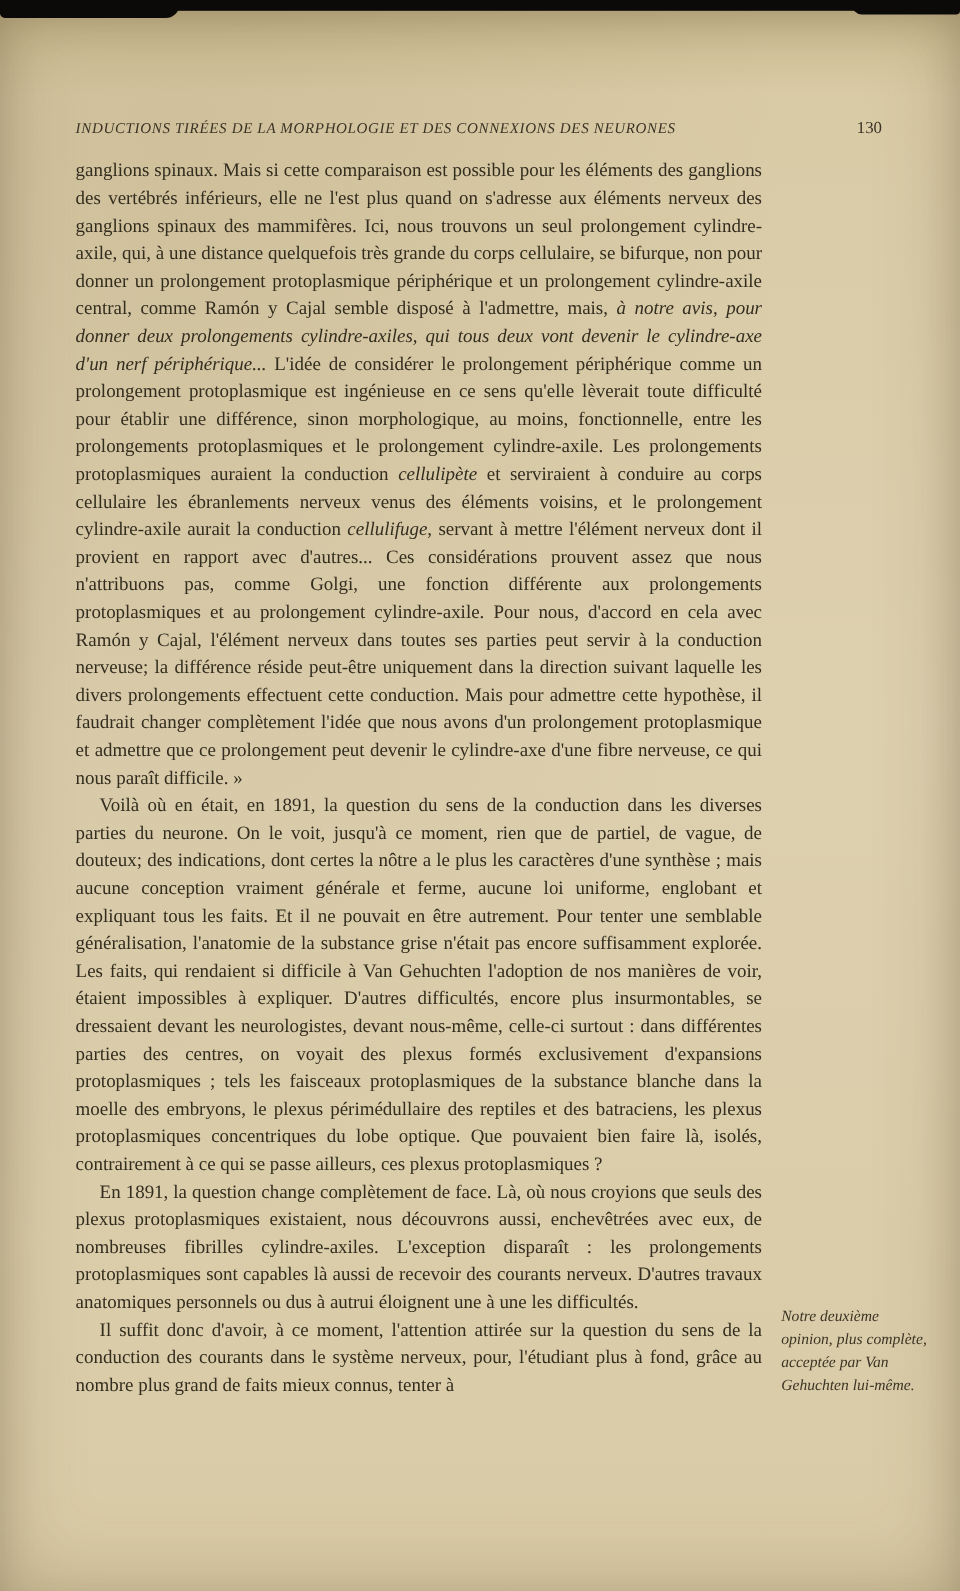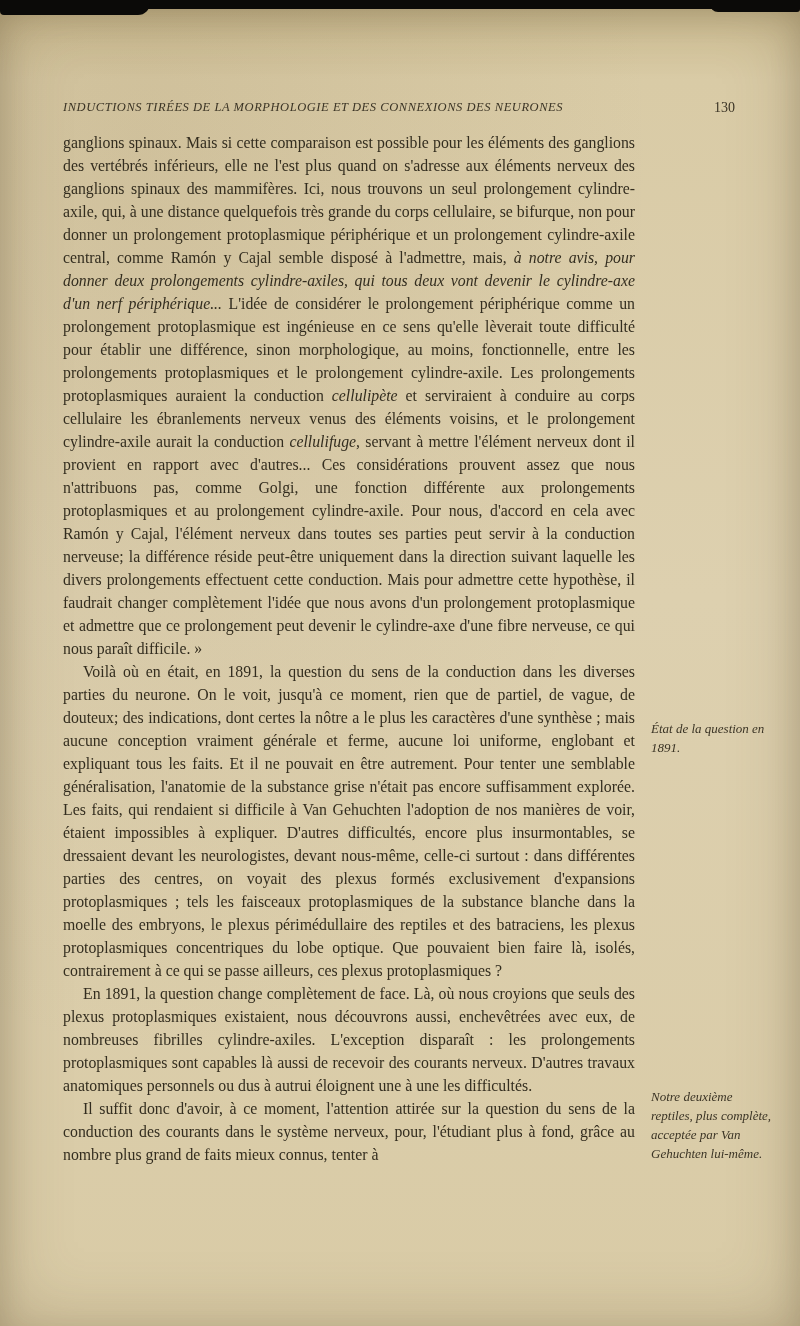--- a/index.html
+++ b/index.html
@@ -71,15 +71,14 @@
     <span class="page-number">130</span>
   </div>
 
   <div class="main-text">
       <p class="para"><span>ganglions spinaux. Mais si cette comparaison est possible pour les éléments des ganglions des vertébrés inférieurs, elle ne l'est plus quand on s'adresse aux éléments nerveux des ganglions spinaux des mammifères. Ici, nous trouvons un seul prolongement cylindre-axile, qui, à une distance quelquefois très grande du corps cellulaire, se bifurque, non pour donner un prolongement protoplasmique périphérique et un prolongement cylindre-axile central, comme Ramón y Cajal semble disposé à l'admettre, mais, </span><i>à notre avis, pour donner deux prolongements cylindre-axiles, qui tous deux vont devenir le cylindre-axe d'un nerf périphérique...</i><span> L'idée de considérer le prolongement périphérique comme un prolongement protoplasmique est ingénieuse en ce sens qu'elle lèverait toute difficulté pour établir une différence, sinon morphologique, au moins, fonctionnelle, entre les prolongements protoplasmiques et le prolongement cylindre-axile. Les prolongements protoplasmiques auraient la conduction </span><i>cellulipète</i><span> et serviraient à conduire au corps cellulaire les ébranlements nerveux venus des éléments voisins, et le prolongement cylindre-axile aurait la conduction </span><i>cellulifuge,</i><span> servant à mettre l'élément nerveux dont il provient en rapport avec d'autres... Ces considérations prouvent assez que nous n'attribuons pas, comme Golgi, une fonction différente aux prolongements protoplasmiques et au prolongement cylindre-axile. Pour nous, d'accord en cela avec Ramón y Cajal, l'élément nerveux dans toutes ses parties peut servir à la conduction nerveuse; la différence réside peut-être uniquement dans la direction suivant laquelle les divers prolongements effectuent cette conduction. Mais pour admettre cette hypothèse, il faudrait changer complètement l'idée que nous avons d'un prolongement protoplasmique et admettre que ce prolongement peut devenir le cylindre-axe d'une fibre nerveuse, ce qui nous paraît difficile. »</span></p>
       <p class="para indent"><span>Voilà où en était, en 1891, la question du sens de la conduction dans les diverses parties du neurone. On le voit, jusqu'à ce moment, rien que de partiel, de vague, de douteux; des indications, dont certes la nôtre a le plus les caractères d'une synthèse ; mais aucune conception vraiment générale et ferme, aucune loi uniforme, englobant et expliquant tous les faits. Et il ne pouvait en être autrement. Pour tenter une semblable généralisation, l'anatomie de la substance grise n'était pas encore suffisamment explorée. Les faits, qui rendaient si difficile à Van Gehuchten l'adoption de nos manières de voir, étaient impossibles à expliquer. D'autres difficultés, encore plus insurmontables, se dressaient devant les neurologistes, devant nous-même, celle-ci surtout : dans différentes parties des centres, on voyait des plexus formés exclusivement d'expansions protoplasmiques ; tels les faisceaux protoplasmiques de la substance blanche dans la moelle des embryons, le plexus périmédullaire des reptiles et des batraciens, les plexus protoplasmiques concentriques du lobe optique. Que pouvaient bien faire là, isolés, contrairement à ce qui se passe ailleurs, ces plexus protoplasmiques ?</span></p>
       <p class="para indent"><span>En 1891, la question change complètement de face. Là, où nous croyions que seuls des plexus protoplasmiques existaient, nous découvrons aussi, enchevêtrées avec eux, de nombreuses fibrilles cylindre-axiles. L'exception disparaît : les prolongements protoplasmiques sont capables là aussi de recevoir des courants nerveux. D'autres travaux anatomiques personnels ou dus à autrui éloignent une à une les difficultés.</span></p>
       <p class="para indent"><span>Il suffit donc d'avoir, à ce moment, l'attention attirée sur la question du sens de la conduction des courants dans le système nerveux, pour, l'étudiant plus à fond, grâce au nombre plus grand de faits mieux connus, tenter à</span></p>
     </div>
 
-  <aside class="margin-note note-1">État de la question en 1891.</aside>
-  <aside class="margin-note note-2">Notre deuxième reptiles, plus complète, acceptée par Van Gehuchten lui-même.</aside>
+  <aside class="margin-note note-2">Notre deuxième opinion, plus complète, acceptée par Van Gehuchten lui-même.</aside>
 </div>
 
 </body></html>

